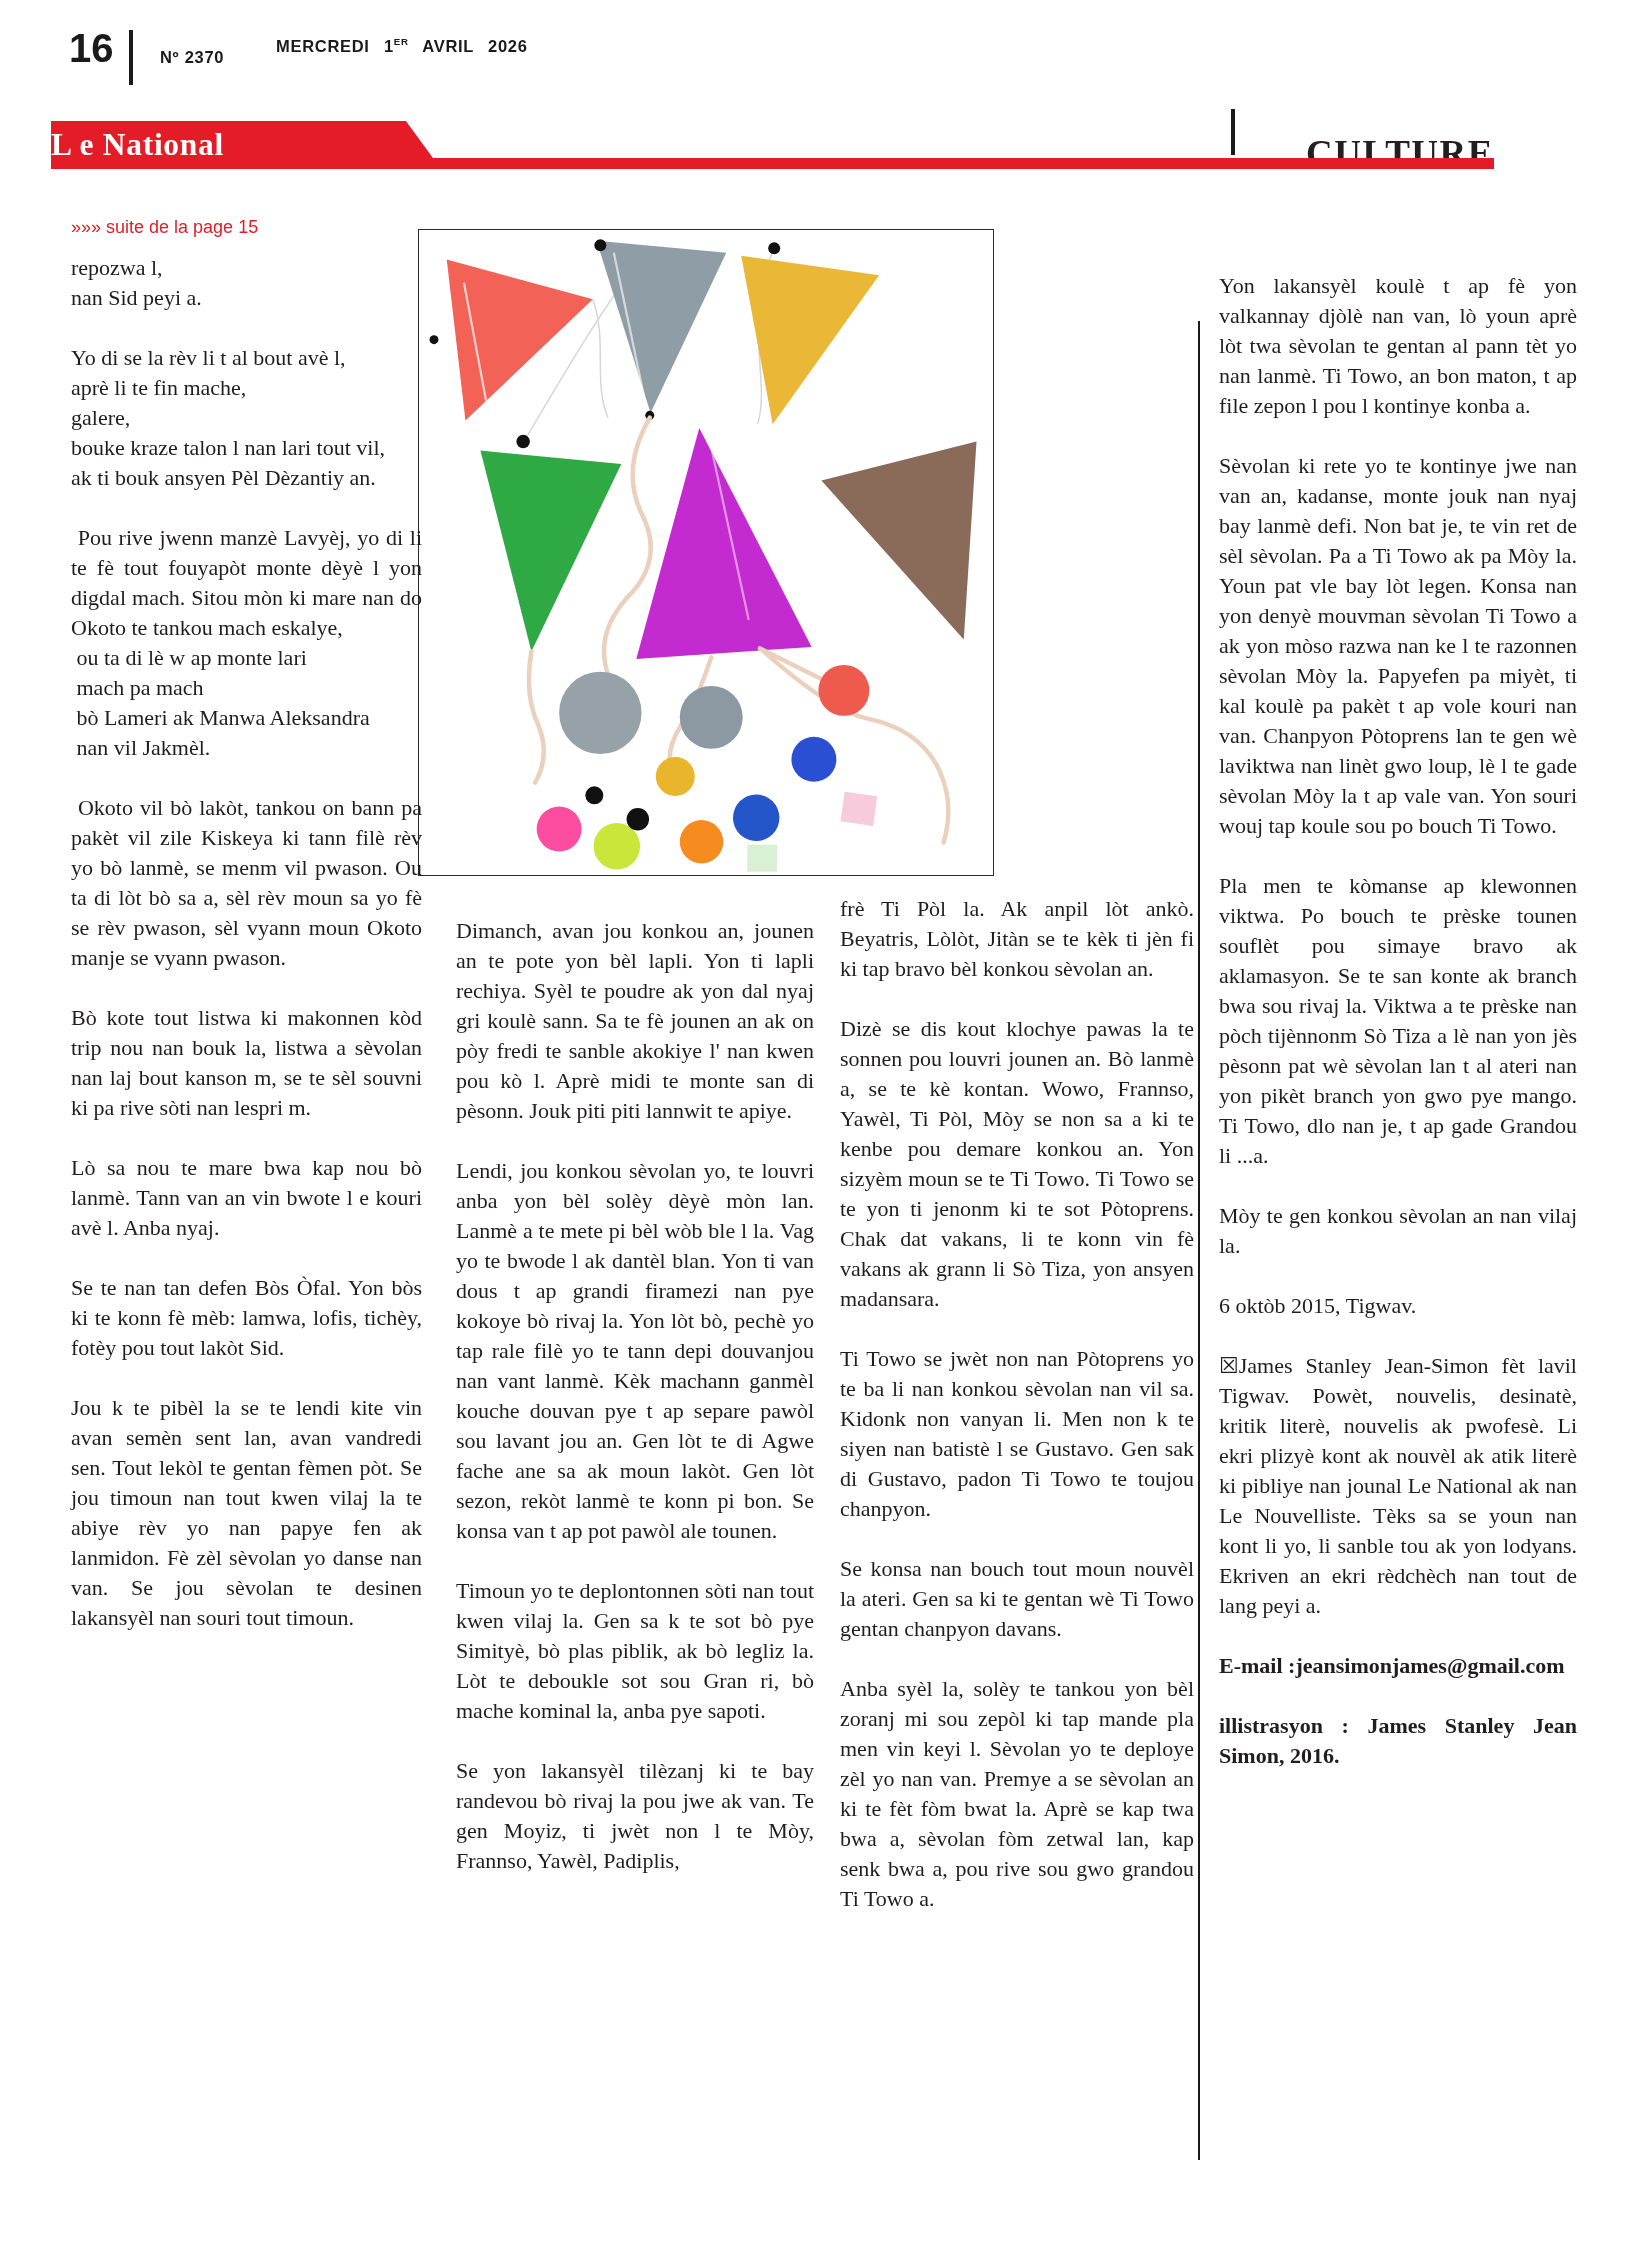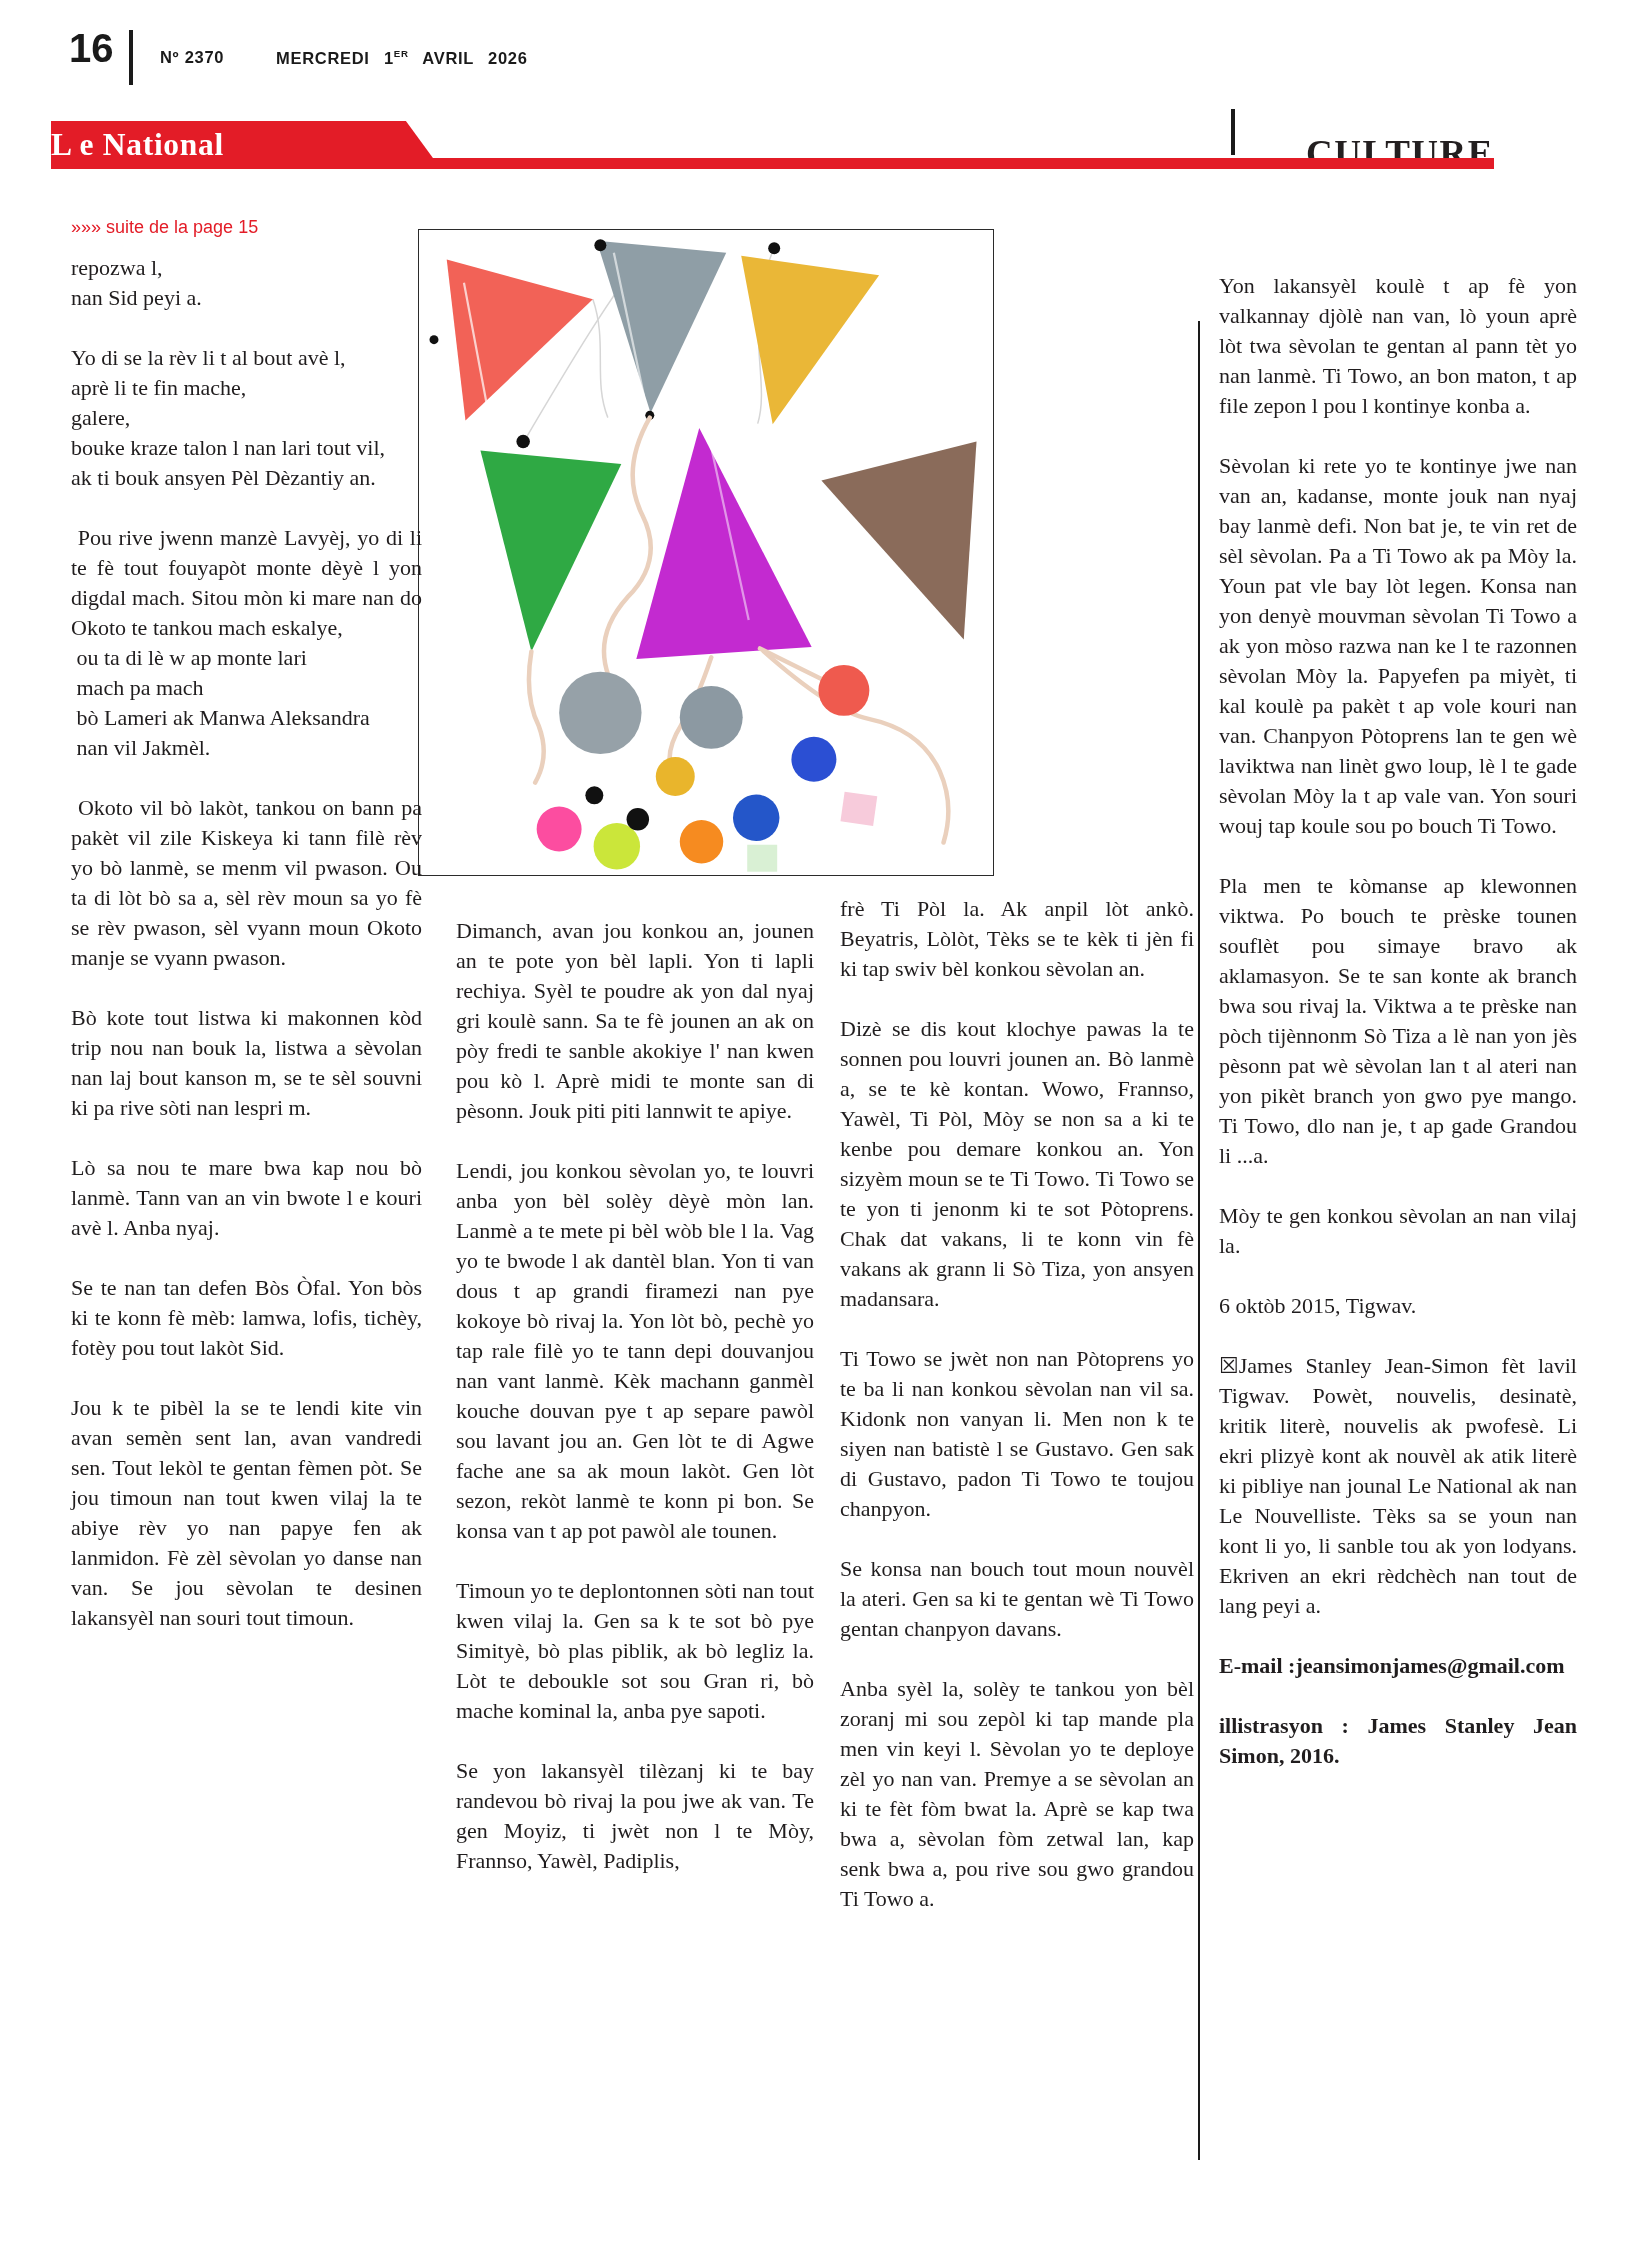--- a/index.html
+++ b/index.html
@@ -5,21 +5,21 @@
   html,body{margin:0;padding:0;background:#ffffff;}
   .page{position:relative;width:1650px;height:2250px;background:#ffffff;overflow:hidden;
         font-family:"Liberation Serif",serif;color:#1f1c1d;border-radius:25px;}
 
   
   .page-num{position:absolute;left:69px;top:25.5px;font-family:"Liberation Sans",sans-serif;
             font-weight:bold;font-size:40px;color:#1a1a1a;}
   .page-num-bar{position:absolute;left:129px;top:30px;width:3.7px;height:55px;background:#1a1a1a;}
   .issue-no{position:absolute;left:160px;top:48px;font-family:"Liberation Sans",sans-serif;
             font-weight:bold;font-size:16.5px;letter-spacing:0.7px;color:#1a1a1a;}
-  .dateline{position:absolute;left:276px;top:48px;font-family:"Liberation Sans",sans-serif;
+  .dateline{position:absolute;left:276px;top:36px;font-family:"Liberation Sans",sans-serif;
             font-weight:bold;font-size:16.5px;letter-spacing:0.7px;word-spacing:9px;color:#1a1a1a;}
   .dateline sup{font-size:9.7px;vertical-align:super;}
   .section-pipe{position:absolute;left:1231px;top:109px;width:3.7px;height:46px;background:#1a1a1a;}
   .section-title{position:absolute;right:156px;top:105px;font-family:"Liberation Serif",serif;
             font-weight:bold;font-size:37px;letter-spacing:1.5px;color:#231f20;margin-top:27px;}
 
   .masthead{position:absolute;left:51px;top:121px;width:390px;height:48px;background:var(--red);
             clip-path:polygon(0 0,91% 0,100% 100%,0 100%);display:flex;align-items:center;}
   .masthead span{color:#ffffff;font-family:"Liberation Serif",serif;
             font-weight:bold;font-size:31.5px;letter-spacing:0.7px;}
@@ -147,21 +147,21 @@
   </div>
 
   <div class="col col2">
     <p>Dimanch, avan jou konkou an, jounen an te pote yon bèl lapli. Yon ti lapli rechiya. Syèl te poudre ak yon dal nyaj gri koulè sann. Sa te fè jounen an ak on pòy fredi te sanble akokiye l' nan kwen pou kò l. Aprè midi te monte san di pèsonn. Jouk piti piti lannwit te apiye.</p>
     <p>Lendi, jou konkou sèvolan yo, te louvri anba yon bèl solèy dèyè mòn lan. Lanmè a te mete pi bèl wòb ble l la. Vag yo te bwode l ak dantèl blan. Yon ti van dous t ap grandi firamezi nan pye kokoye bò rivaj la. Yon lòt bò, pechè yo tap rale filè yo te tann depi douvanjou nan vant lanmè. Kèk machann ganmèl kouche douvan pye t ap separe pawòl sou lavant jou an. Gen lòt te di Agwe fache ane sa ak moun lakòt. Gen lòt sezon, rekòt lanmè te konn pi bon. Se konsa van t ap pot pawòl ale tounen.</p>
     <p>Timoun yo te deplontonnen sòti nan tout kwen vilaj la. Gen sa k te sot bò pye Simityè, bò plas piblik, ak bò legliz la. Lòt te deboukle sot sou Gran ri, bò mache kominal la, anba pye sapoti.</p>
     <p>Se yon lakansyèl tilèzanj ki te bay randevou bò rivaj la pou jwe ak van. Te gen Moyiz, ti jwèt non l te Mòy, Frannso, Yawèl, Padiplis,</p>
   </div>
 
   <div class="col col3">
-    <p>frè Ti Pòl la. Ak anpil lòt ankò. Beyatris, Lòlòt, Tèks se te kèk ti jèn fi ki tap swiv bèl konkou sèvolan an.</p>
+    <p>frè Ti Pòl la. Ak anpil lòt ankò. Beyatris, Lòlòt, Jitàn se te kèk ti jèn fi ki tap bravo bèl konkou sèvolan an.</p>
     <p>Dizè se dis kout klochye pawas la te sonnen pou louvri jounen an. Bò lanmè a, se te kè kontan. Wowo, Frannso, Yawèl, Ti Pòl, Mòy se non sa a ki te kenbe pou demare konkou an. Yon sizyèm moun se te Ti Towo. Ti Towo se te yon ti jenonm ki te sot Pòtoprens. Chak dat vakans, li te konn vin fè vakans ak grann li Sò Tiza, yon ansyen madansara.</p>
     <p>Ti Towo se jwèt non nan Pòtoprens yo te ba li nan konkou sèvolan nan vil sa. Kidonk non vanyan li. Men non k te siyen nan batistè l se Gustavo. Gen sak di Gustavo, padon Ti Towo te toujou chanpyon.</p>
     <p>Se konsa nan bouch tout moun nouvèl la ateri. Gen sa ki te gentan wè Ti Towo gentan chanpyon davans.</p>
     <p>Anba syèl la, solèy te tankou yon bèl zoranj mi sou zepòl ki tap mande pla men vin keyi l. Sèvolan yo te deploye zèl yo nan van. Premye a se sèvolan an ki te fèt fòm bwat la. Aprè se kap twa bwa a, sèvolan fòm zetwal lan, kap senk bwa a, pou rive sou gwo grandou Ti Towo a.</p>
   </div>
 
   <div class="col col4">
     <p>Yon lakansyèl koulè t ap fè yon valkannay djòlè nan van, lò youn aprè lòt twa sèvolan te gentan al pann tèt yo nan lanmè. Ti Towo, an bon maton, t ap file zepon l pou l kontinye konba a.</p>
     <p>Sèvolan ki rete yo te kontinye jwe nan van an, kadanse, monte jouk nan nyaj bay lanmè defi. Non bat je, te vin ret de sèl sèvolan. Pa a Ti Towo ak pa Mòy la. Youn pat vle bay lòt legen. Konsa nan yon denyè mouvman sèvolan Ti Towo a ak yon mòso razwa nan ke l te razonnen sèvolan Mòy la. Papyefen pa miyèt, ti kal koulè pa pakèt t ap vole kouri nan van. Chanpyon Pòtoprens lan te gen wè laviktwa nan linèt gwo loup, lè l te gade sèvolan Mòy la t ap vale van. Yon souri wouj tap koule sou po bouch Ti Towo.</p>
     <p>Pla men te kòmanse ap klewonnen viktwa. Po bouch te prèske tounen souflèt pou simaye bravo ak aklamasyon. Se te san konte ak branch bwa sou rivaj la. Viktwa a te prèske nan pòch tijènnonm Sò Tiza a lè nan yon jès pèsonn pat wè sèvolan lan t al ateri nan yon pikèt branch yon gwo pye mango. Ti Towo, dlo nan je, t ap gade Grandou li ...a.</p>

